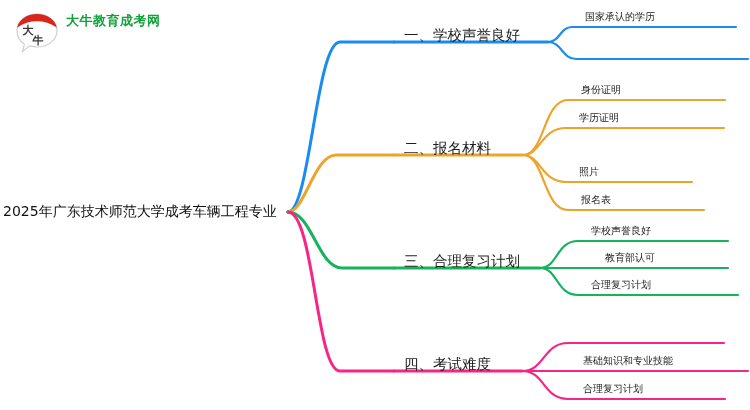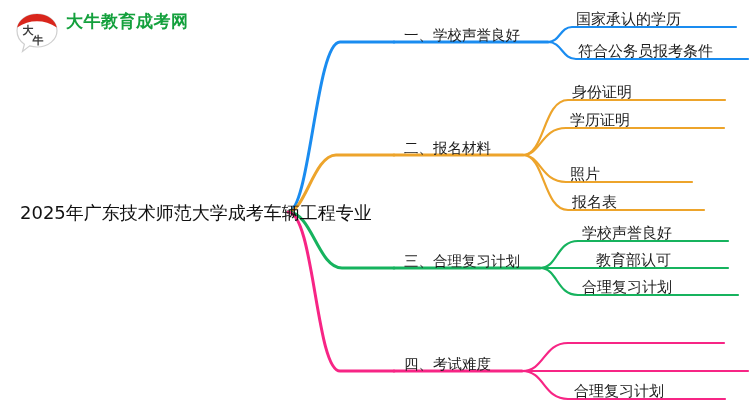--- a/index.html
+++ b/index.html
@@ -35,21 +35,21 @@
     height: 42px;
   }
   #logo-text {
     position: absolute;
     left: 52px;
     top: 1px;
     width: 160px;
   }
   .logo-cn {
     font-family: "DejaVu Sans", "Liberation Sans", sans-serif;
-    font-size: 17px;
+    font-size: 13px;
     font-weight: bold;
     color: #13a03c;
     letter-spacing: 0.5px;
     line-height: 20px;
     white-space: nowrap;
   }
   .logo-en {
     font-family: "DejaVu Sans", "Liberation Sans", sans-serif;
     font-size: 11.5px;
     font-weight: bold;
@@ -69,30 +69,31 @@
   }
   
   .node {
     position: absolute;
     font-family: "DejaVu Sans", "Liberation Sans", sans-serif;
     color: #1d1d1d;
     white-space: nowrap;
     line-height: 1;
   }
   #root-node {
-    font-size: 18px;
-    left: 20px;
+    font-size: 14px;
+    left: 3px;
     top: 204px;
     color: #111111;
   }
   .branch-label {
     font-size: 14.5px;
   }
   .leaf-label {
-    font-size: 15px;
+    font-size: 10px;
+    margin-left: 9px;
   }
 </style>
 </head>
 <body>
 
 <div id="stage">
 
   <div id="logo">
     <div id="logo-mark">
       <svg width="46" height="42" viewBox="0 0 46 42" xmlns="http://www.w3.org/2000/svg">
@@ -147,29 +148,29 @@
       <path d="M522 371 C545 371 543 343 568 343 L724 343" stroke-width="2.2"></path>
       <path d="M522 371 L748 371" stroke-width="2.2"></path>
       <path d="M522 371 C545 371 543 399 568 399 L725 399" stroke-width="2.2"></path>
     </g>
   </svg>
 
   <div class="node" id="root-node">2025年广东技术师范大学成考车辆工程专业</div>
 
   <div class="node branch-label" style="left:404px; top:28px;">一、学校声誉良好</div>
   <div class="node leaf-label" style="left:576px; top:12px;">国家承认的学历</div>
-  <div class="node leaf-label" style="left:578px; top:44px;">符合公务员报考条件</div>
 
   <div class="node branch-label" style="left:404px; top:141px;">二、报名材料</div>
   <div class="node leaf-label" style="left:572px; top:85px;">身份证明</div>
   <div class="node leaf-label" style="left:570px; top:113px;">学历证明</div>
   <div class="node leaf-label" style="left:570px; top:167px;">照片</div>
   <div class="node leaf-label" style="left:572px; top:195px;">报名表</div>
 
   <div class="node branch-label" style="left:404px; top:254px;">三、合理复习计划</div>
   <div class="node leaf-label" style="left:582px; top:226px;">学校声誉良好</div>
   <div class="node leaf-label" style="left:596px; top:253px;">教育部认可</div>
   <div class="node leaf-label" style="left:582px; top:280px;">合理复习计划</div>
 
   <div class="node branch-label" style="left:404px; top:357px;">四、考试难度</div>
+  <div class="node leaf-label" style="left:574px; top:356px;">基础知识和专业技能</div>
   <div class="node leaf-label" style="left:574px; top:384px;">合理复习计划</div>
 
 </div>
 
 </body></html>

